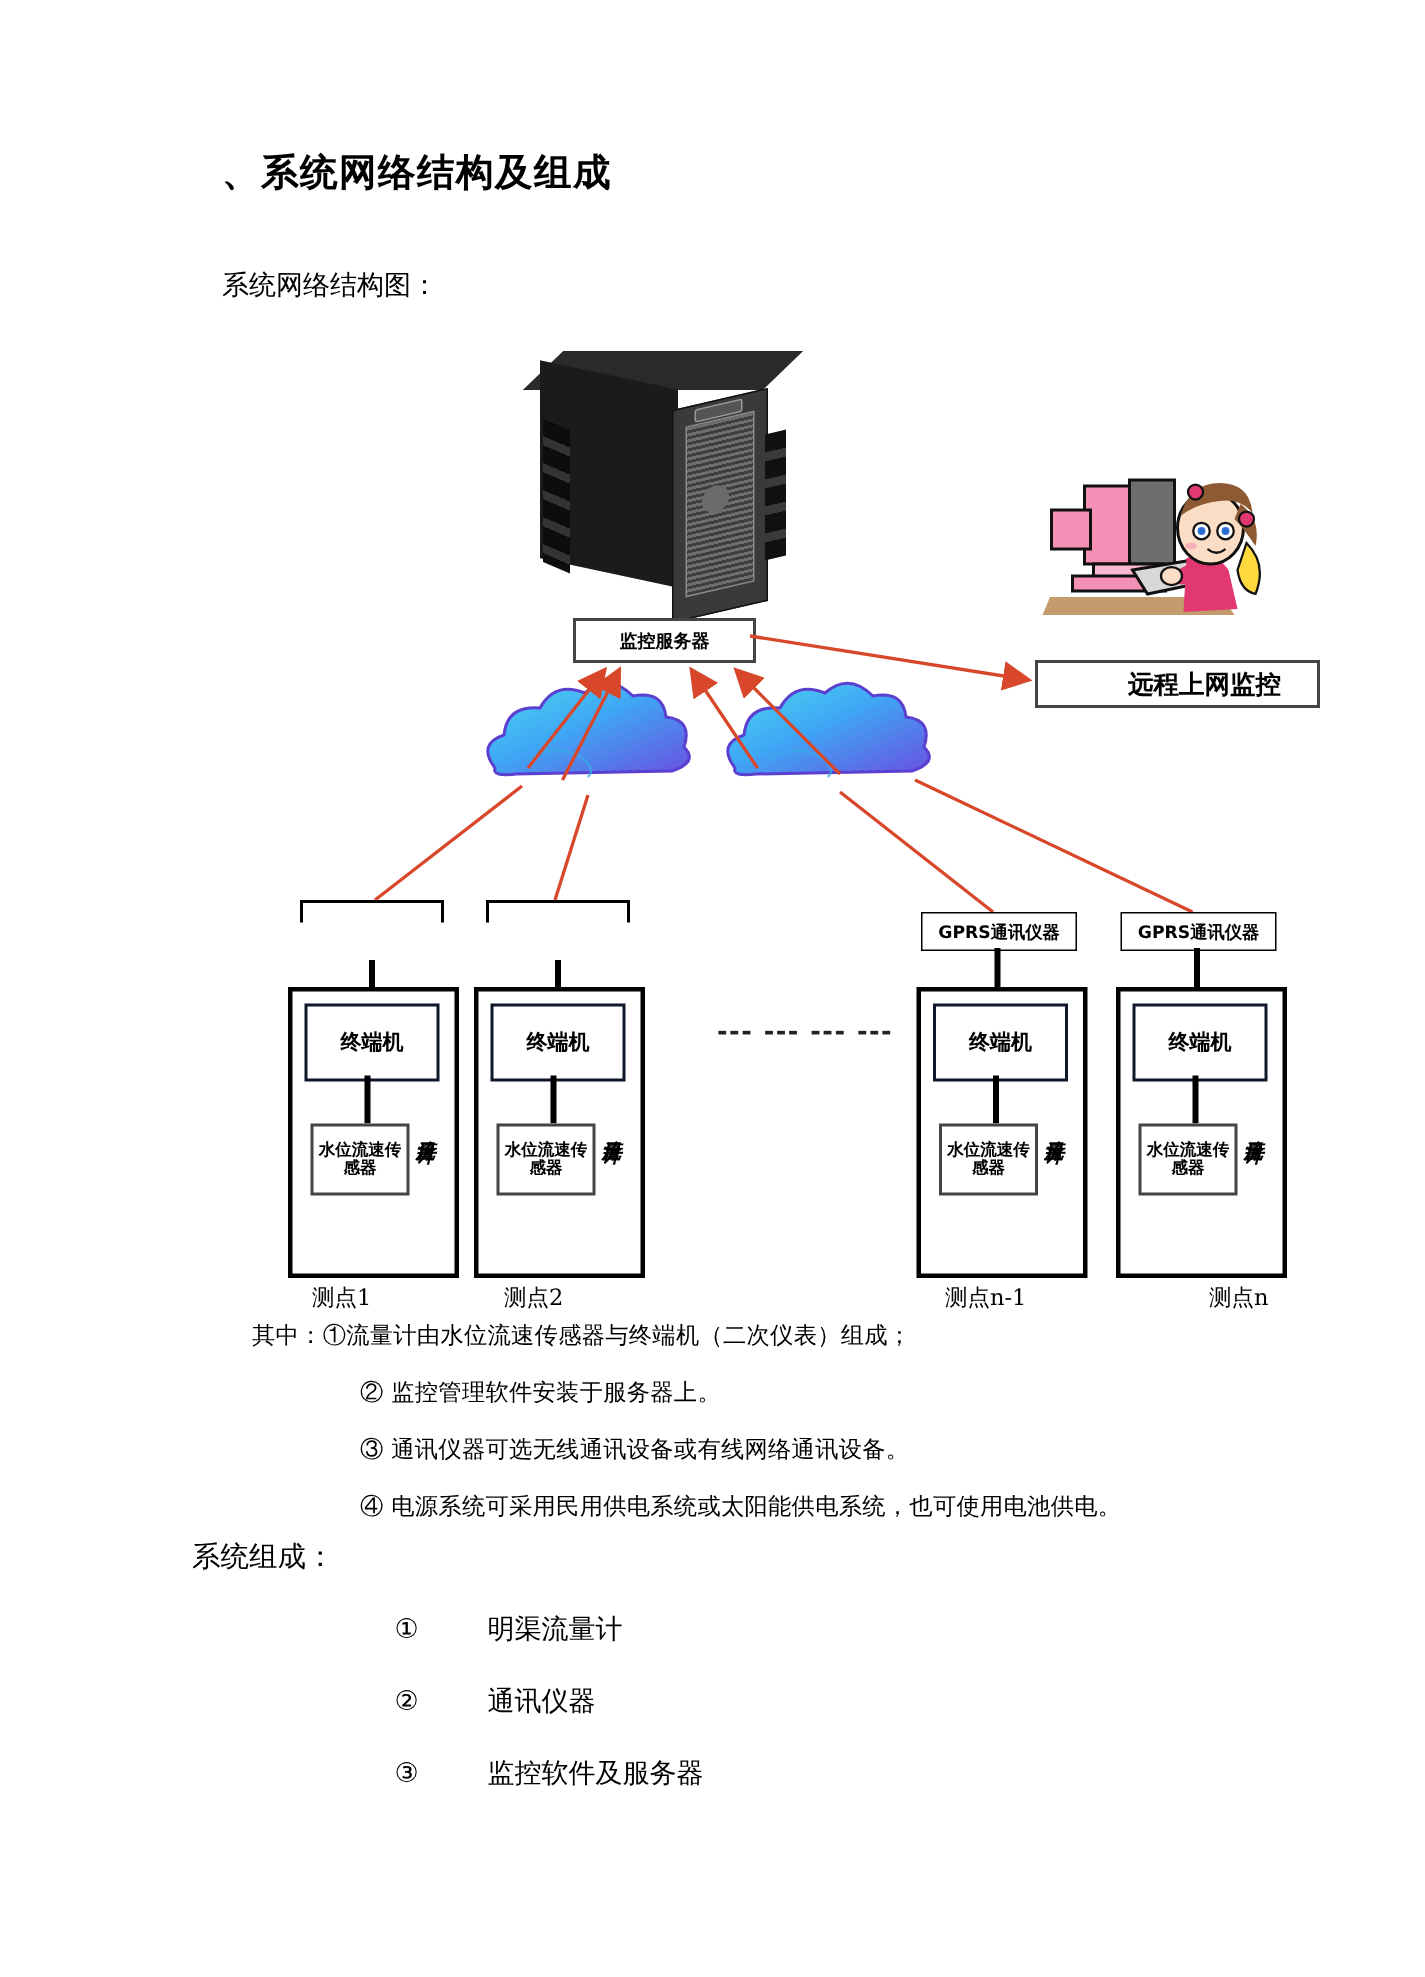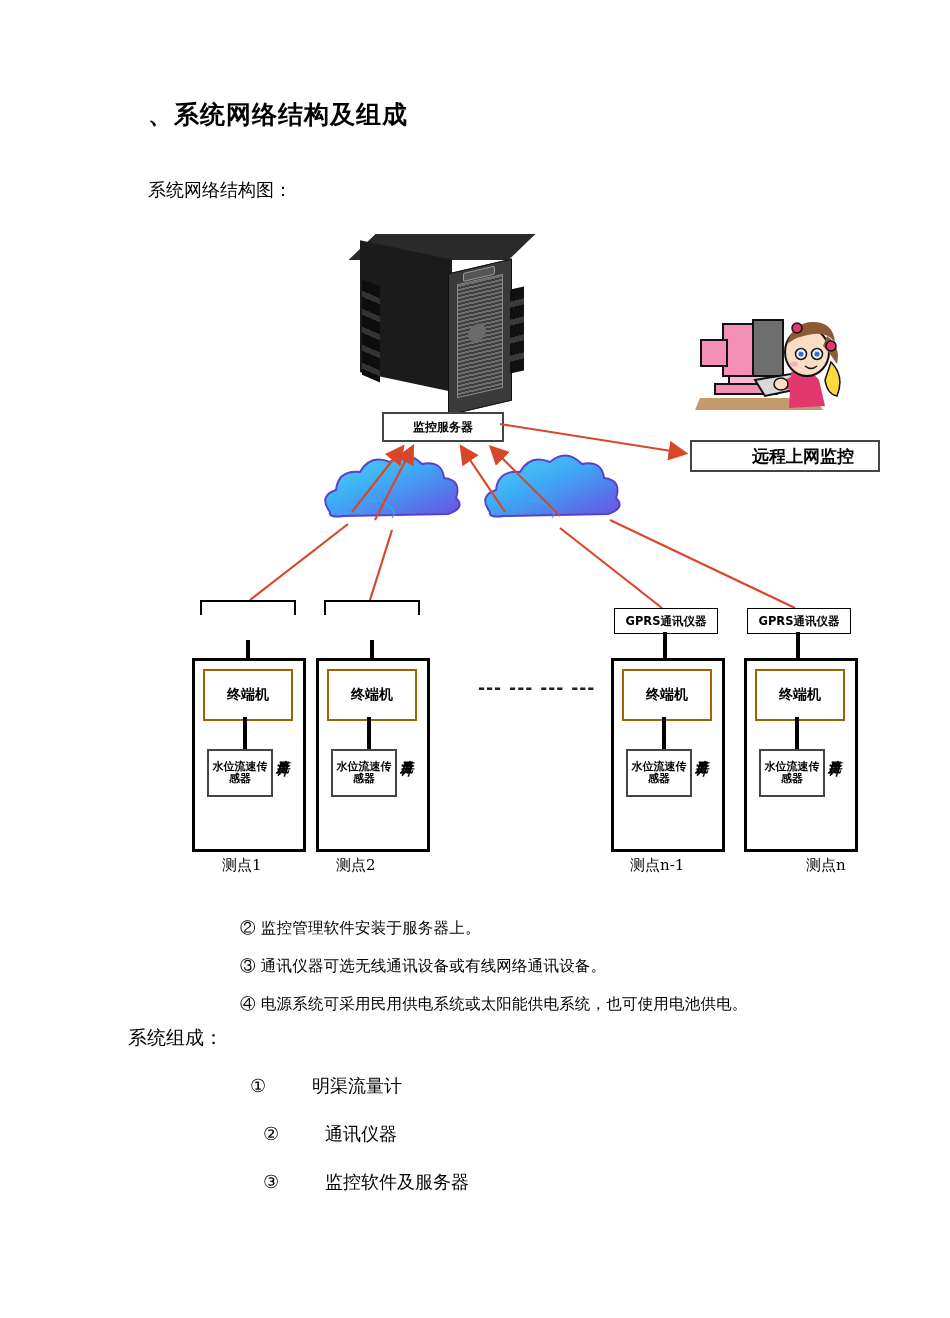--- a/index.html
+++ b/index.html
@@ -95,21 +95,21 @@
   }
   .server-label{left:382px;top:412px;width:118px;height:26px;font-size:12px;border:2px solid #444;}
   .remote-label{left:690px;top:440px;width:150px;height:28px;font-size:17px;border:2px solid #444;padding-left:36px;}
   .gprs-label{width:102px;height:24px;font-size:11.5px;border:1.5px solid #000;}
 
   
   .station-box{
     position:absolute;border:3px solid #000;background:#fff;
   }
   .term-box{
-    position:absolute;border:2px solid #a16207;background:#fff;
+    position:absolute;border:2px solid #0f172a;background:#fff;
     display:flex;align-items:center;justify-content:center;
     font-size:14px;font-weight:bold;white-space:nowrap;
   }
   .sens-box{
     position:absolute;border:2px solid #444;background:#fff;
     display:flex;align-items:center;justify-content:center;
     text-align:center;font-size:11px;font-weight:bold;line-height:1.1;
   }
   .flow-vert{
     position:absolute;font-size:13px;font-weight:bold;font-style:italic;
@@ -237,21 +237,21 @@
   <div class="station-box" style="left:192px;top:658px;width:108px;height:188px;">
     <div class="term-box" style="left:8px;top:8px;width:86px;height:48px;">
       <span>终端机</span>
     </div>
     <div class="vline" style="left:48px;top:56px;height:32px;"></div>
     <div class="sens-box" style="left:12px;top:88px;width:62px;height:44px;">
       <span>水位流速传感器</span>
     </div>
     <div class="flow-vert" style="left:78px;top:88px;">流量计</div>
   </div>
-  <div class="pt-label" style="left:208px;top:856px;margin-left:14px;">测点1</div>
+  <div class="pt-label" style="left:208px;top:856px;">测点1</div>
 
   <div class="open-bracket" style="left:324px;top:600px;width:96px;height:16px;">
     <svg width="96" height="16">
         <path d="M1 15 L1 1 L95 1 L95 15" fill="none" stroke="#000" stroke-width="2"></path>
       </svg>
   </div>
   <div class="vline" style="left:370px;top:640px;height:18px;"></div>
   <div class="station-box" style="left:316px;top:658px;width:108px;height:188px;">
     <div class="term-box" style="left:8px;top:8px;width:86px;height:48px;">
       <span>终端机</span>
@@ -287,27 +287,28 @@
       <span>终端机</span>
     </div>
     <div class="vline" style="left:48px;top:56px;height:32px;"></div>
     <div class="sens-box" style="left:12px;top:88px;width:62px;height:44px;">
       <span>水位流速传感器</span>
     </div>
     <div class="flow-vert" style="left:78px;top:88px;">流量计</div>
   </div>
   <div class="pt-label" style="left:768px;top:856px;margin-left:38px;">测点n</div>
 
+  <div class="note-line" style="left:168px;top:880px;">其中：①流量计由水位流速传感器与终端机（二次仪表）组成；</div>
   <div class="note-line" style="left:240px;top:918px;">②  监控管理软件安装于服务器上。</div>
   <div class="note-line" style="left:240px;top:994px;">④  电源系统可采用民用供电系统或太阳能供电系统，也可使用电池供电。</div>
   <div class="note-line" style="left:240px;top:956px;">③  通讯仪器可选无线通讯设备或有线网络通讯设备。</div>
 
   <div class="section-label">系统组成：</div>
 
-  <div class="comp-item" style="left:250px;top:1074px;">
+  <div class="comp-item" style="left:263px;top:1074px;">
     <span class="comp-num">①</span><span>明渠流量计</span>
   </div>
   <div class="comp-item" style="left:263px;top:1122px;">
     <span class="comp-num">②</span><span>通讯仪器</span>
   </div>
   <div class="comp-item" style="left:263px;top:1170px;">
     <span class="comp-num">③</span><span>监控软件及服务器</span>
   </div>
 
 </div>

